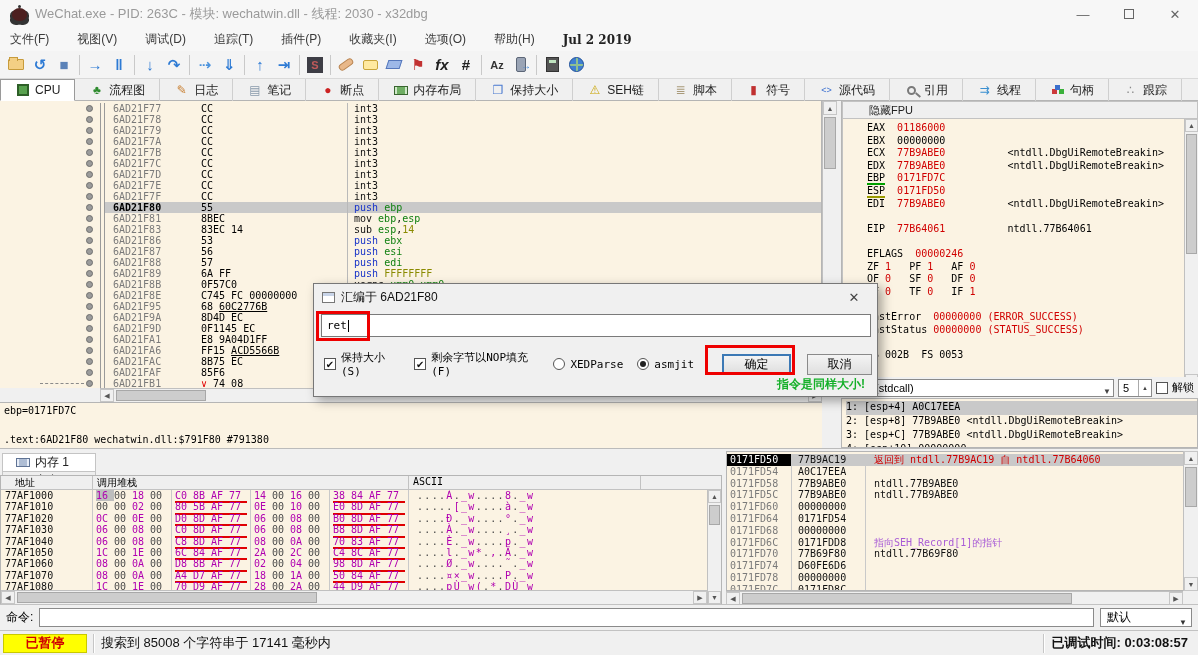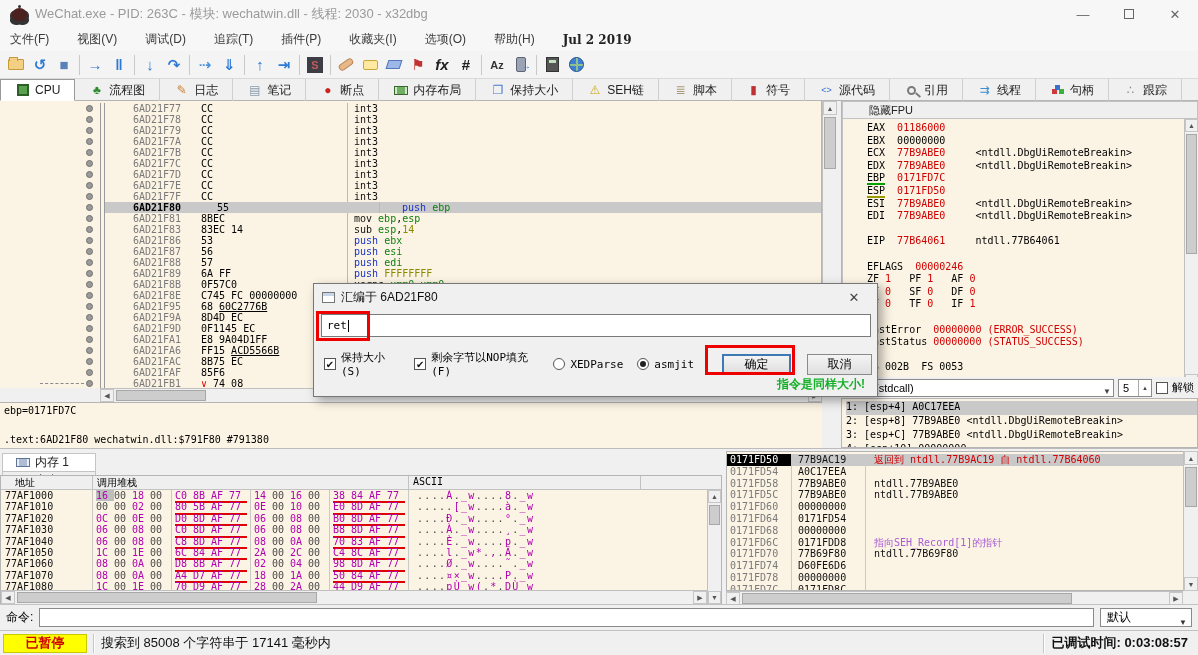--- a/index.html
+++ b/index.html
@@ -54,43 +54,43 @@
   .ti-cane { width:5px; height:13px; background:repeating-linear-gradient(45deg,#d93a3a 0 3px,#fff 3px 6px); border:1px solid #b02020; border-radius:3px; transform:rotate(18deg); }
 
   
   #disasm { position:absolute; left:0; top:101px; width:822px; height:287px; background:#fbf3e3; border-right:1px solid #b5b5b5; overflow:hidden; padding-top:2px; }
   .dr { display:flex; height:11px; line-height:11px; font-family:"DejaVu Sans Mono",monospace; font-size:10px; white-space:pre; }
   .gut { width:100px; position:relative; flex:none; }
   .dot { position:absolute; left:86px; top:2px; width:7px; height:7px; border-radius:50%; background:#9b9b9b; border:1px solid #6e6e6e; }
   .jl { position:absolute; left:40px; top:5px; width:44px; border-top:1px dashed #8a8a8a; }
   .dsep { width:5px; border-left:1px solid #9a9a9a; border-right:1px solid #9a9a9a; flex:none; }
   .drm { display:flex; flex:1; }
-  .dr.sel .drm { background:#c9c9c9;gap:16px; }
-  .daddr { width:96px; padding-left:8px; color:#7a7a7a; flex:none;text-align:center; }
+  .dr.sel .drm { background:#c9c9c9; }
+  .daddr { width:96px; padding-left:8px; color:#7a7a7a; flex:none; }
   .dr.sel .daddr { color:#000; font-weight:bold; }
   .dbytes { width:146px; flex:none; }
   .dvl { width:1px; background:#b9b9b9; flex:none; }
   .dasm { padding-left:6px; flex:1; }
   .sg-b { color:#1a35c8;text-align:center; } .sg-g { color:#108010; } .sg-o { color:#8a8a00; } .sg-k { color:#111; }
   .sg-u { text-decoration:underline; } .sg-r { color:#e00000; }
 
   .vscroll { position:absolute; width:15px; background:#f0f0f0; border-left:1px solid #c0c0c0; }
   .hscroll { position:absolute; height:14px; background:#f0f0f0; border-top:1px solid #c0c0c0; }
   .sb-arrow { position:absolute; background:#f0f0f0; border:1px solid #c6c6c6; color:#555; font-size:7px; display:flex; align-items:center; justify-content:center; }
   .sb-thumb { position:absolute; background:#cdcdcd; border:1px solid #a8a8a8; }
 
   #infobox { position:absolute; left:0; top:402px; width:822px; height:46px; background:#fbf3e3; border-top:1px solid #b5b5b5; font-family:"DejaVu Sans Mono",monospace; font-size:10px; padding:2px 4px; }
   #infobox .l2 { position:absolute; left:4px; bottom:3px; }
 
   
   #regs { position:absolute; left:841px; top:101px; width:357px; height:287px; background:#fbf3e3; border-left:1px solid #b5b5b5; }
   #regs-header { height:18px; background:#efefef; border:1px solid #c2c2c2; font-size:11px; padding-left:26px; line-height:17px; color:#222; }
   #regs-body { position:absolute; left:0; top:18px; right:0; bottom:0; overflow:hidden; border:1px solid #c2c2c2; border-top:none; padding:3px 14px 0 24px; }
   .rl { font-family:"DejaVu Sans Mono",monospace; font-size:10px; height:12.6px; line-height:12.6px; white-space:pre; }
-  .rg-n { color:#000; } .rg-r { color:#d00000; } .rg-k { color:#000; } .rg-s { color:#000; }
+  .rg-n { color:#000; } .rg-r { color:#d00000; } .rg-k { color:#000; } .rg-s { color:#000;margin-left:32px; }
   .ug { border-bottom:2px solid #00a000; } .uo { border-bottom:2px solid #9a9a00; }
 
   #ccbar { position:absolute; left:841px; top:377px; width:357px; height:21px; background:#f0f0f0; display:flex; align-items:center; padding:0 4px; gap:4px; }
   #cc-combo { flex:1; height:18px; background:#fff; border:1px solid #8a8a8a; font-size:11px; padding-left:4px; position:relative; line-height:16px; }
   #cc-combo .arr { position:absolute; right:2px; top:4px; font-size:8px; color:#444; }
   #cc-spin { width:34px; height:18px; background:#fff; border:1px solid #8a8a8a; font-size:11px; padding-left:4px; position:relative; line-height:16px; }
   #cc-spin .sp { position:absolute; right:0; top:0; width:13px; height:100%; border-left:1px solid #aaa; font-size:6px; color:#444; display:flex; flex-direction:column; align-items:center; justify-content:space-around; }
   .cb { width:12px; height:12px; background:#fff; border:1px solid #555; display:inline-flex; align-items:center; justify-content:center; font-size:10px; color:#111; flex:none; }
   #ccbar label { font-size:11px; }
 
@@ -358,21 +358,20 @@
 
 <div id="regs">
   <div id="regs-header">隐藏FPU</div>
   <div id="regs-body">
       <div class="rl"><span class="rg-n">EAX  </span><span class="rg-r">01186000</span></div>
       <div class="rl"><span class="rg-n">EBX  </span><span class="rg-k">00000000</span></div>
       <div class="rl"><span class="rg-n">ECX  </span><span class="rg-r">77B9ABE0</span><span class="rg-k">     </span><span class="rg-s">&lt;ntdll.DbgUiRemoteBreakin&gt;</span></div>
       <div class="rl"><span class="rg-n">EDX  </span><span class="rg-r">77B9ABE0</span><span class="rg-k">     </span><span class="rg-s">&lt;ntdll.DbgUiRemoteBreakin&gt;</span></div>
       <div class="rl"><span class="rg-n ug">EBP</span><span class="rg-k">  </span><span class="rg-r">0171FD7C</span></div>
       <div class="rl"><span class="rg-n uo">ESP</span><span class="rg-k">  </span><span class="rg-r">0171FD50</span></div>
-      <div class="rl"><span class="rg-n">ESI  </span><span class="rg-r">77B9ABE0</span><span class="rg-k">     </span><span class="rg-s">&lt;ntdll.DbgUiRemoteBreakin&gt;</span></div>
       <div class="rl"><span class="rg-n">EDI  </span><span class="rg-r">77B9ABE0</span><span class="rg-k">     </span><span class="rg-s">&lt;ntdll.DbgUiRemoteBreakin&gt;</span></div>
       <div class="rl"></div>
       <div class="rl"><span class="rg-n">EIP  </span><span class="rg-r">77B64061</span><span class="rg-k">     </span><span class="rg-s">ntdll.77B64061</span></div>
       <div class="rl"></div>
       <div class="rl"><span class="rg-n">EFLAGS  </span><span class="rg-r">00000246</span></div>
       <div class="rl"><span class="rg-n">ZF </span><span class="rg-r">1</span><span class="rg-n">   PF </span><span class="rg-r">1</span><span class="rg-n">   AF </span><span class="rg-r">0</span></div>
       <div class="rl"><span class="rg-n">OF </span><span class="rg-r">0</span><span class="rg-n">   SF </span><span class="rg-r">0</span><span class="rg-n">   DF </span><span class="rg-r">0</span></div>
       <div class="rl"><span class="rg-n">CF </span><span class="rg-r">0</span><span class="rg-n">   TF </span><span class="rg-r">0</span><span class="rg-n">   IF </span><span class="rg-r">1</span></div>
       <div class="rl"></div>
       <div class="rl"><span class="rg-n">LastError  </span><span class="rg-r">00000000 (ERROR_SUCCESS)</span></div>

